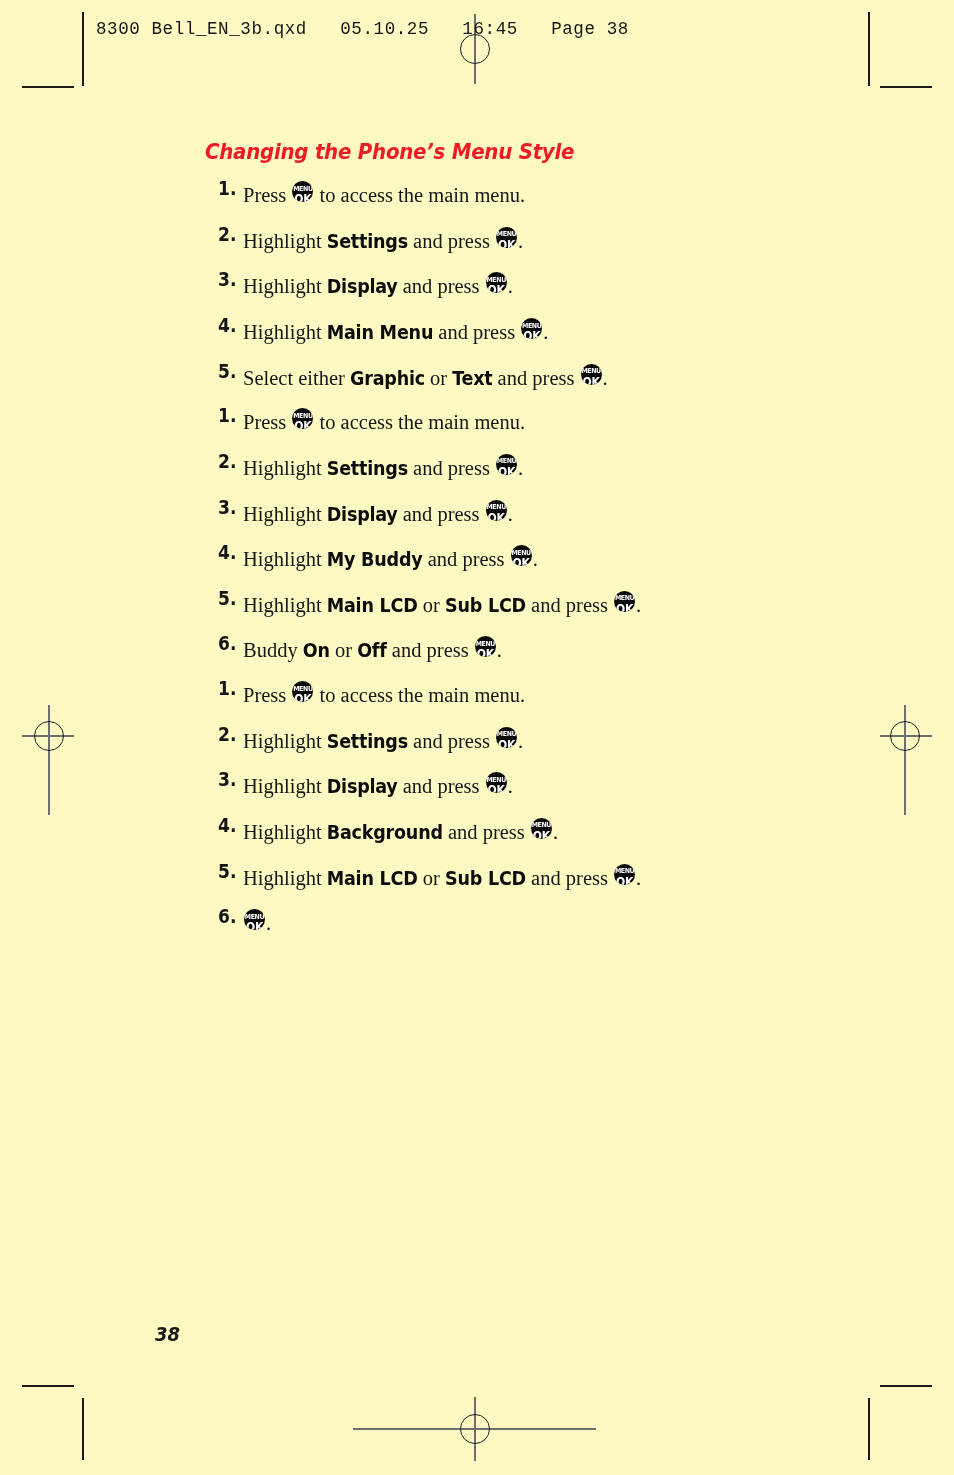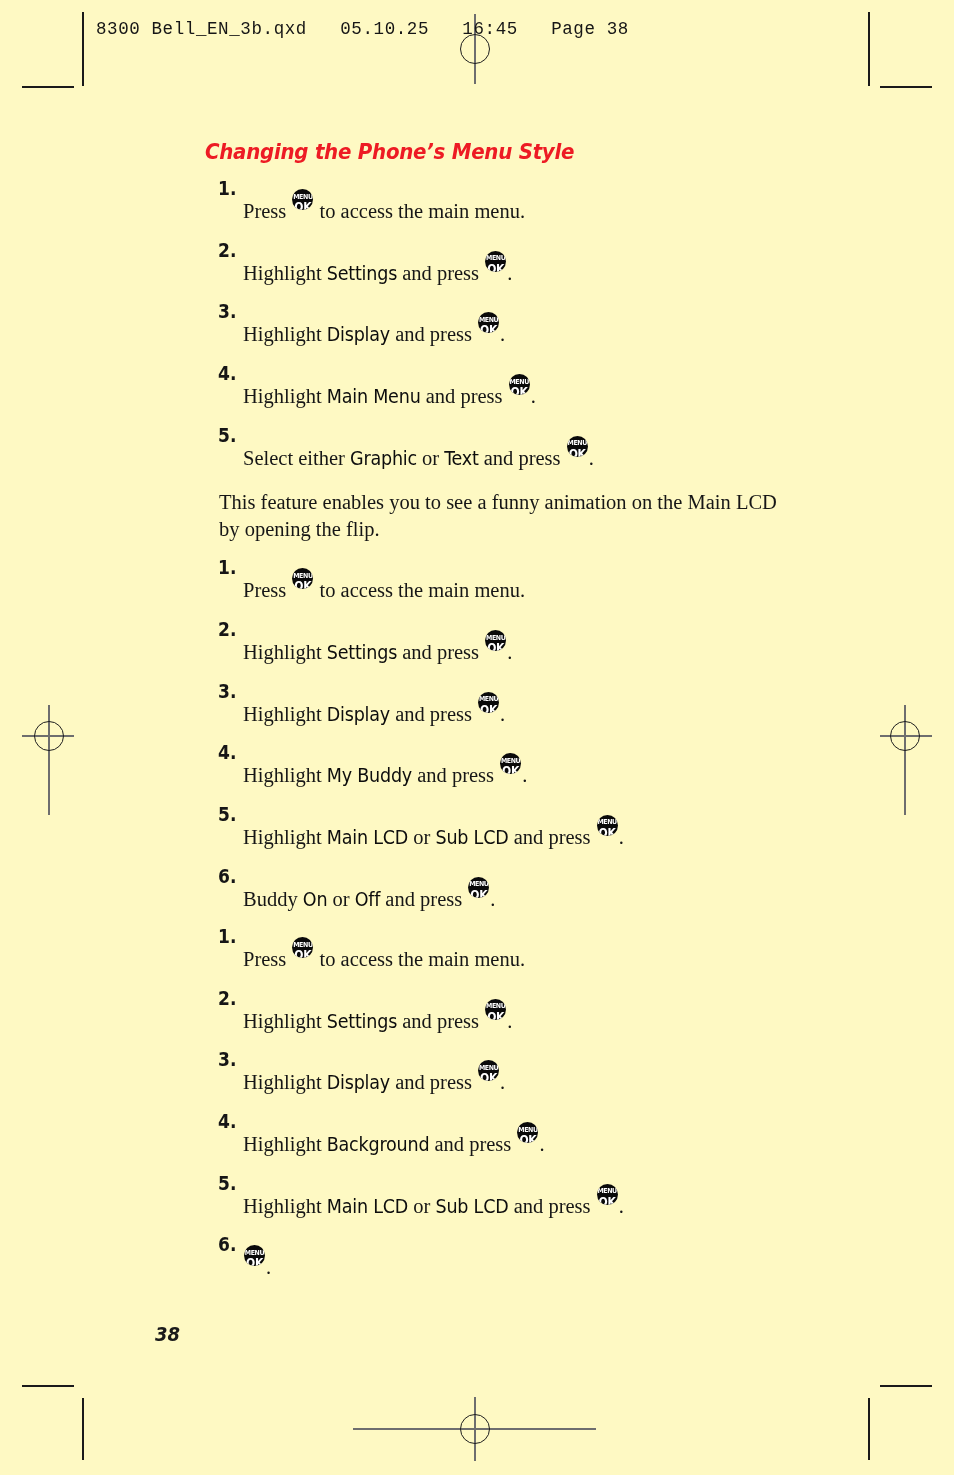--- a/index.html
+++ b/index.html
@@ -117,37 +117,37 @@
     font-family: "DejaVu Sans Condensed", "Liberation Sans Narrow", "Liberation Sans", sans-serif;
     font-stretch: condensed;
     font-weight: bold;
     font-size: 19px;
     color: #161616;
   }
 
   .kw {
     font-family: "DejaVu Sans Condensed", "Liberation Sans Narrow", "Liberation Sans", sans-serif;
     font-stretch: condensed;
-    font-weight: normal;
+    font-weight: bold;
     font-size: 19.5px;
     color: #0d0d0d;
     letter-spacing: -0.2px;
     margin-top: 12px;
   }
 
   
   .menukey {
     display: inline-block;
     width: 21px;
     height: 21px;
     border-radius: 50%;
     background: #0a0a0a;
     position: relative;
     vertical-align: -4px;
-    margin: 12px 1px;
+    margin: 4px 1px;
     overflow: hidden;
   }
   .menukey .t1, .menukey .t2 {
     position: absolute;
     left: 0;
     width: 100%;
     text-align: center;
     color: #ffffff;
     font-family: "DejaVu Sans Condensed", "Liberation Sans Narrow", "Liberation Sans", sans-serif;
     font-stretch: condensed;
@@ -222,21 +222,20 @@
 
   <div class="content" id="content-root">
       <h2 class="section-title sec-1">Changing the Phone’s Menu Style</h2>
       <ol class="steps">
         <li><span class="num">1.</span><span>Press </span><span class="menukey"><span class="t1">MENU</span><span class="t2">OK</span></span><span> to access the main menu.</span></li>
         <li><span class="num">2.</span><span>Highlight </span><span class="kw">Settings</span><span> and press </span><span class="menukey"><span class="t1">MENU</span><span class="t2">OK</span></span><span>.</span></li>
         <li><span class="num">3.</span><span>Highlight </span><span class="kw">Display</span><span> and press </span><span class="menukey"><span class="t1">MENU</span><span class="t2">OK</span></span><span>.</span></li>
         <li><span class="num">4.</span><span>Highlight </span><span class="kw">Main Menu</span><span> and press </span><span class="menukey"><span class="t1">MENU</span><span class="t2">OK</span></span><span>.</span></li>
         <li><span class="num">5.</span><span>Select either </span><span class="kw">Graphic</span><span> or </span><span class="kw">Text</span><span> and press </span><span class="menukey"><span class="t1">MENU</span><span class="t2">OK</span></span><span>.</span></li>
       </ol>
-      <p class="intro">This feature enables you to see a funny animation on the Main LCD by opening the flip.</p>
       <ol class="steps">
         <li><span class="num">1.</span><span>Press </span><span class="menukey"><span class="t1">MENU</span><span class="t2">OK</span></span><span> to access the main menu.</span></li>
         <li><span class="num">2.</span><span>Highlight </span><span class="kw">Settings</span><span> and press </span><span class="menukey"><span class="t1">MENU</span><span class="t2">OK</span></span><span>.</span></li>
         <li><span class="num">3.</span><span>Highlight </span><span class="kw">Display</span><span> and press </span><span class="menukey"><span class="t1">MENU</span><span class="t2">OK</span></span><span>.</span></li>
         <li><span class="num">4.</span><span>Highlight </span><span class="kw">My Buddy</span><span> and press </span><span class="menukey"><span class="t1">MENU</span><span class="t2">OK</span></span><span>.</span></li>
         <li><span class="num">5.</span><span>Highlight </span><span class="kw">Main LCD</span><span> or </span><span class="kw">Sub LCD</span><span> and press </span><span class="menukey"><span class="t1">MENU</span><span class="t2">OK</span></span><span>.</span></li>
         <li><span class="num">6.</span><span>Buddy </span><span class="kw">On</span><span> or </span><span class="kw">Off</span><span> and press </span><span class="menukey"><span class="t1">MENU</span><span class="t2">OK</span></span><span>.</span></li>
       </ol>
       <ol class="steps">
         <li><span class="num">1.</span><span>Press </span><span class="menukey"><span class="t1">MENU</span><span class="t2">OK</span></span><span> to access the main menu.</span></li>

